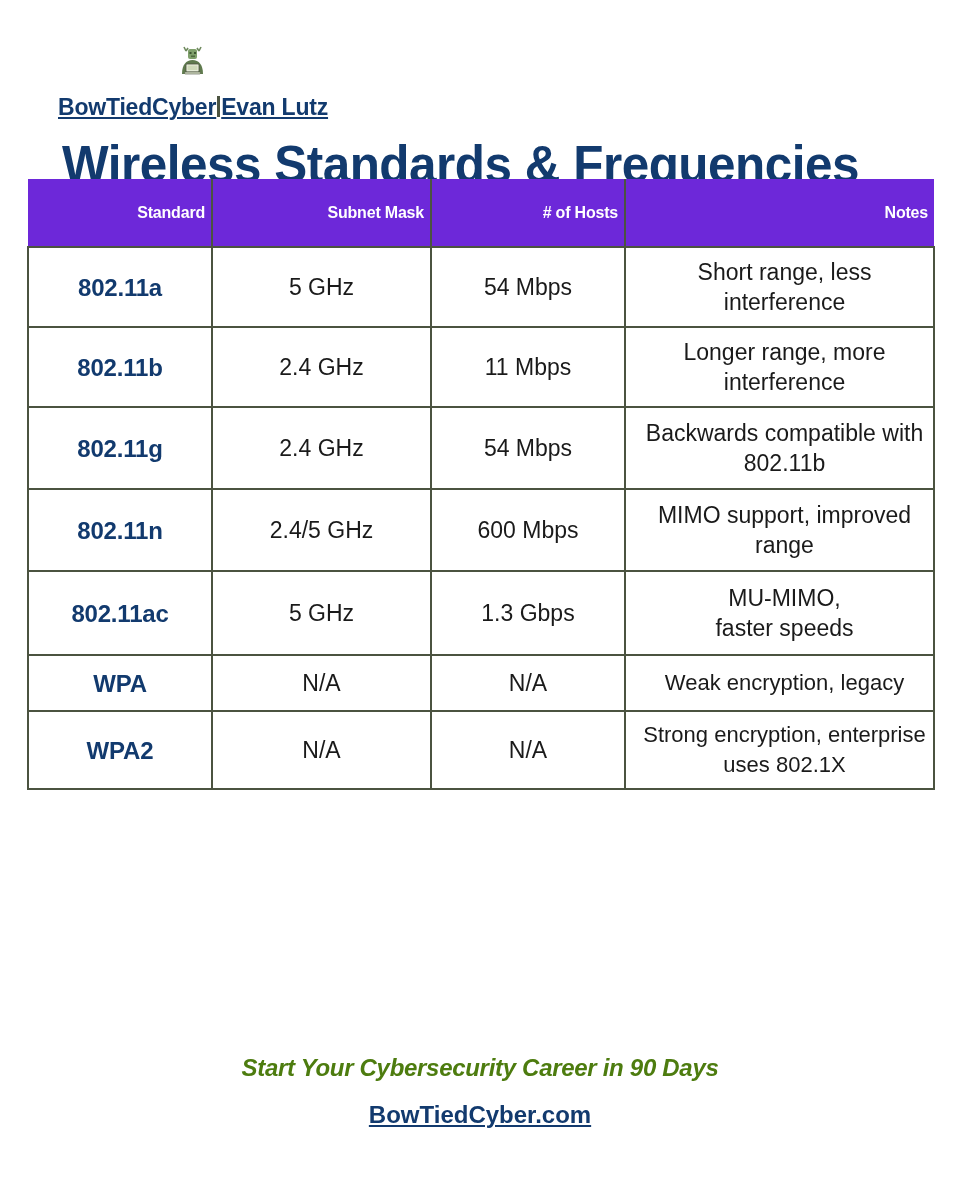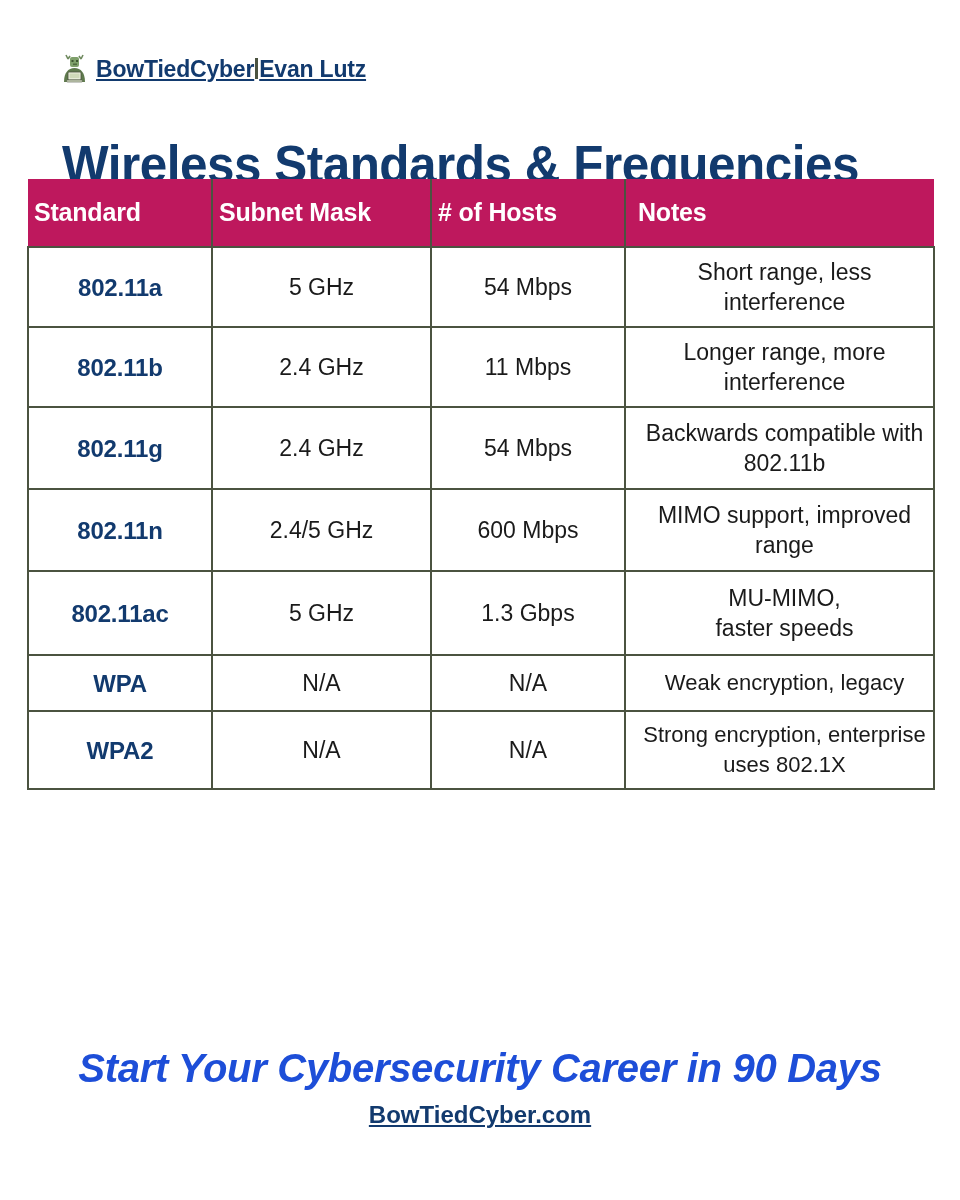--- a/index.html
+++ b/index.html
@@ -22,22 +22,23 @@
     box-sizing: border-box;
   }
 
   
   .brand-row {
     position: absolute;
     left: 58px;
     top: 44px;
     display: flex;
     align-items: center;
-    gap: 4px;
+    gap: 16px;
     height: 50px;
+    flex-direction: column;
   }
   .brand-logo {
     width: 34px;
     height: 34px;
     flex: 0 0 34px;
     display: block;
   }
   .brand-text {
     display: flex;
     align-items: baseline;
@@ -91,28 +92,28 @@
     width: 906px;
     border-collapse: collapse;
     table-layout: fixed;
   }
   table.cheatsheet col.c-standard { width: 184px; }
   table.cheatsheet col.c-mask     { width: 219px; }
   table.cheatsheet col.c-hosts    { width: 194px; }
   table.cheatsheet col.c-notes    { width: 309px; }
 
   thead th {
-    background: #be185d;
+    background: #6d28d9;
     color: #ffffff;
-    font-size: 25px;
+    font-size: 16px;
     font-weight: bold;
     letter-spacing: -0.2px;
     height: 68px;
     padding: 0 6px;
-    text-align: left;
+    text-align: right;
     vertical-align: middle;
     border-right: 2px solid #4b5340;
     box-sizing: border-box;
   }
   thead th:last-child { border-right: none; padding-left: 12px; }
 
   tbody td {
     border: 2px solid #4b5340;
     text-align: center;
     vertical-align: middle;
@@ -152,25 +153,25 @@
 
   
   .footer {
     position: absolute;
     left: 0;
     top: 1048px;
     width: 960px;
     text-align: center;
   }
   .footer-tagline {
-    font-size: 40px;
+    font-size: 24px;
     line-height: 40px;
     font-weight: bold;
     font-style: italic;
-    color: #1d4ed8;
+    color: #4d7c0f;
     letter-spacing: -0.3px;
   }
   .footer-url {
     margin-top: 12px;
     font-size: 24px;
     line-height: 30px;
     font-weight: bold;
     color: #123a6e;
     text-decoration: underline;
     text-decoration-thickness: 2px;

